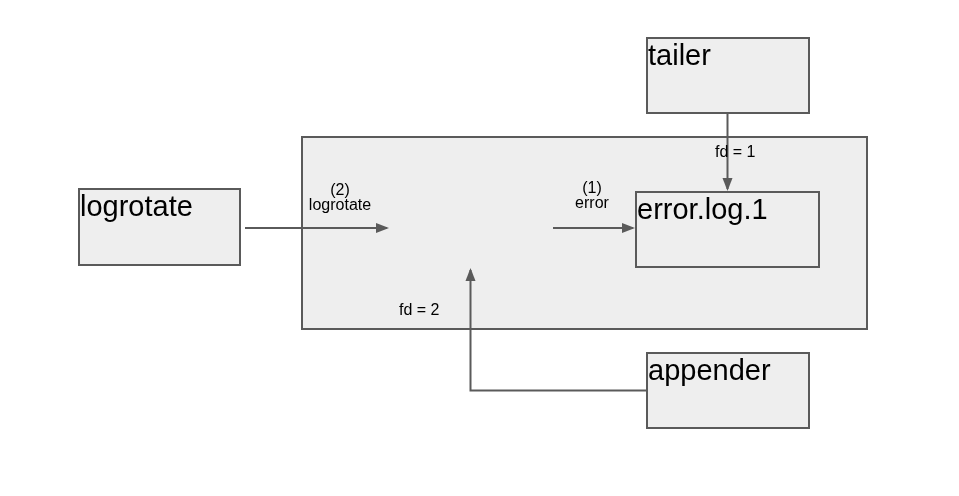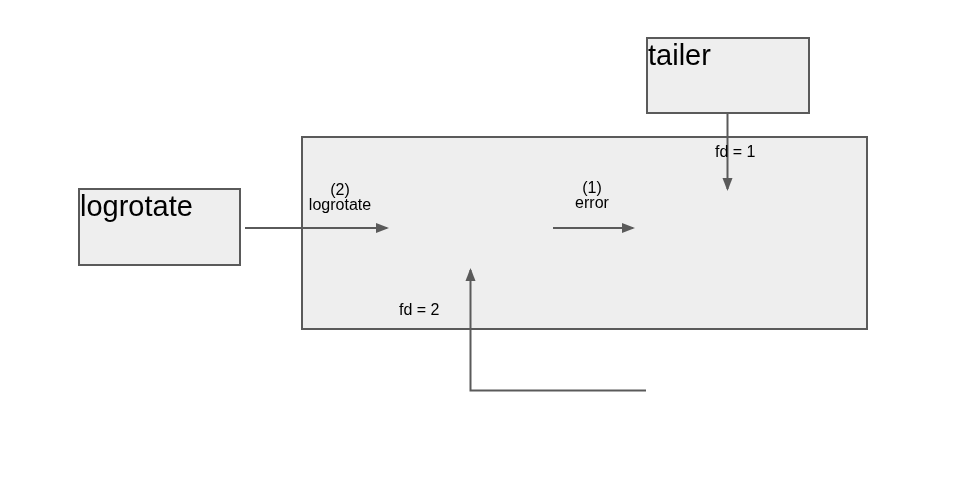--- a/index.html
+++ b/index.html
@@ -93,20 +93,26 @@
       <polygon class="edge-head" points="470.5,268 465.5,281 475.5,281"></polygon>
     </g>
   </svg>
 
   <div class="node node-tailer">
     <span>tailer</span>
   </div>
   <div class="node node-logrotate">
     <span>logrotate</span>
   </div>
+  <div class="node node-errorlog1">
+    <span>error.log.1</span>
+  </div>
+  <div class="node node-appender">
+    <span>appender</span>
+  </div>
 
   <div class="edge-label label-fd1">fd = 1</div>
   <div class="edge-label label-fd2">fd = 2</div>
   <div class="edge-label label-truncate">
     <div>(2)</div>
     <div>logrotate</div>
   </div>
   <div class="edge-label label-copy">
     <div>(1)</div>
     <div>error</div>

